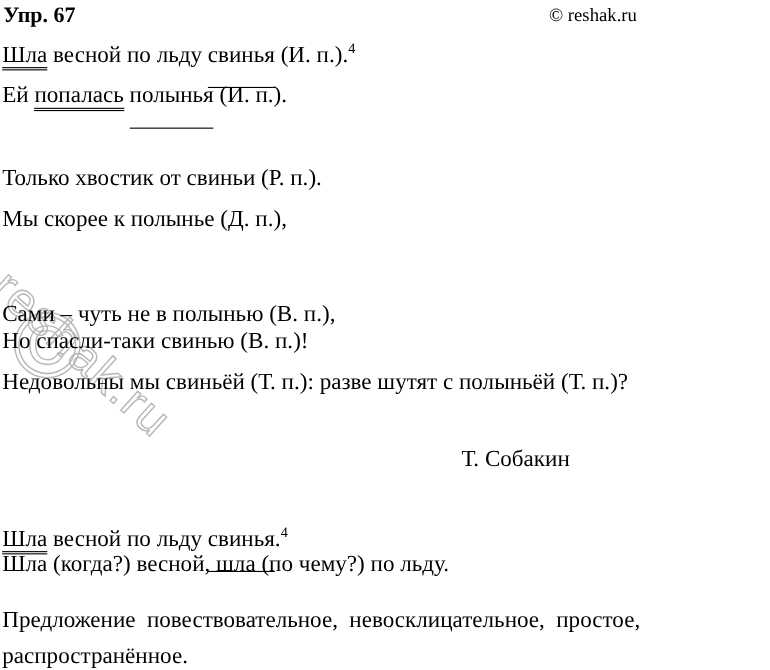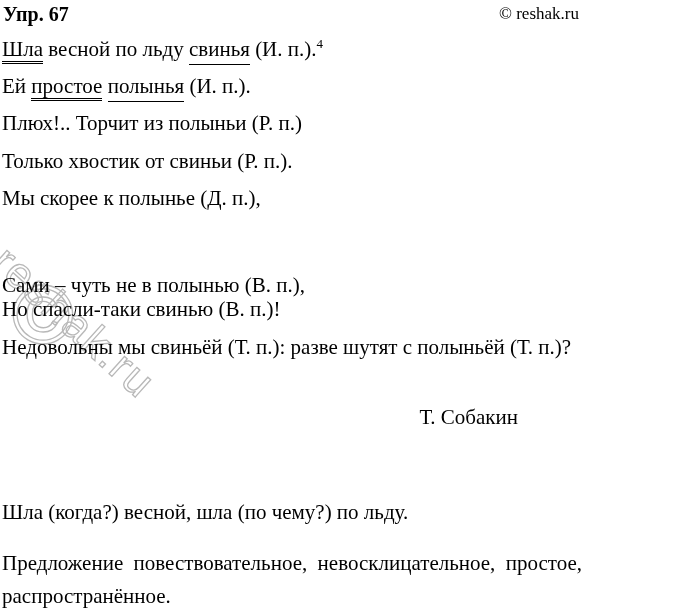--- a/index.html
+++ b/index.html
@@ -34,21 +34,21 @@
   .line {
     position: absolute;
     left: 2px;
     font-size: 21px;
     line-height: 26px;
     white-space: nowrap;
     z-index: 2;
   }
   .u1 {
     border-bottom: 1px solid #000;
-    padding-bottom: 3px;
+    padding-bottom: 18px;
     font-family: Liberation Serif, serif;
   }
   .u2 {
     border-bottom: 3px double #000;
     padding-bottom: 0px;
     text-align: right;
   }
   sup {
     font-size: 13px;
     line-height: 0;
@@ -107,30 +107,30 @@
   <div class="header-title">Упр. 67</div>
   <div class="header-copyright">© reshak.ru</div>
 
   <div class="watermark">
     <span class="wm-copyright">©</span>
     <span class="wm-text">reshak.ru</span>
   </div>
 
   <div class="line" style="top:36px"><span class="u2">Шла</span><span> весной по льду </span><span class="u1">свинья</span><span> (И. п.).</span><sup>4</sup></div>
 
-  <div class="line" style="top:73px"><span>Ей </span><span class="u2">простое</span><span> </span><span class="u1">полынья</span><span> (И. п.).</span></div>
+  <div class="line" style="top:73px"><span>Ей </span><span class="u2">попалась</span><span> </span><span class="u1">полынья</span><span> (И. п.).</span></div>
 
-  <div class="line" style="top:110px">Плюх!.. Торчит из полыньи (Р. п.)</div>
   <div class="line" style="top:148px">Только хвостик от свиньи (Р. п.).</div>
   <div class="line" style="top:185px">Мы скорее к полынье (Д. п.),</div>
   <div class="line" style="top:272px">Сами – чуть не в полынью (В. п.),</div>
   <div class="line" style="top:296px">Но спасли-таки свинью (В. п.)!</div>
   <div class="line" style="top:334px">Недовольны мы свиньёй (Т. п.): разве шутят с полыньёй (Т. п.)?</div>
 
   <div class="line author" style="top:404px">Т. Собакин</div>
 
+  <div class="line" style="top:476px"><span class="u2">Шла</span><span> весной по льду </span><span class="u1">свинья</span><span>.</span><sup>4</sup></div>
 
   <div class="line" style="top:499px">Шла (когда?) весной, шла (по чему?) по льду.</div>
 
   <div class="just" style="top:550px">Предложение повествовательное, невосклицательное, простое,</div>
   <div class="line" style="top:583px">распространённое.</div>
 
 </div>
 
 </body></html>

